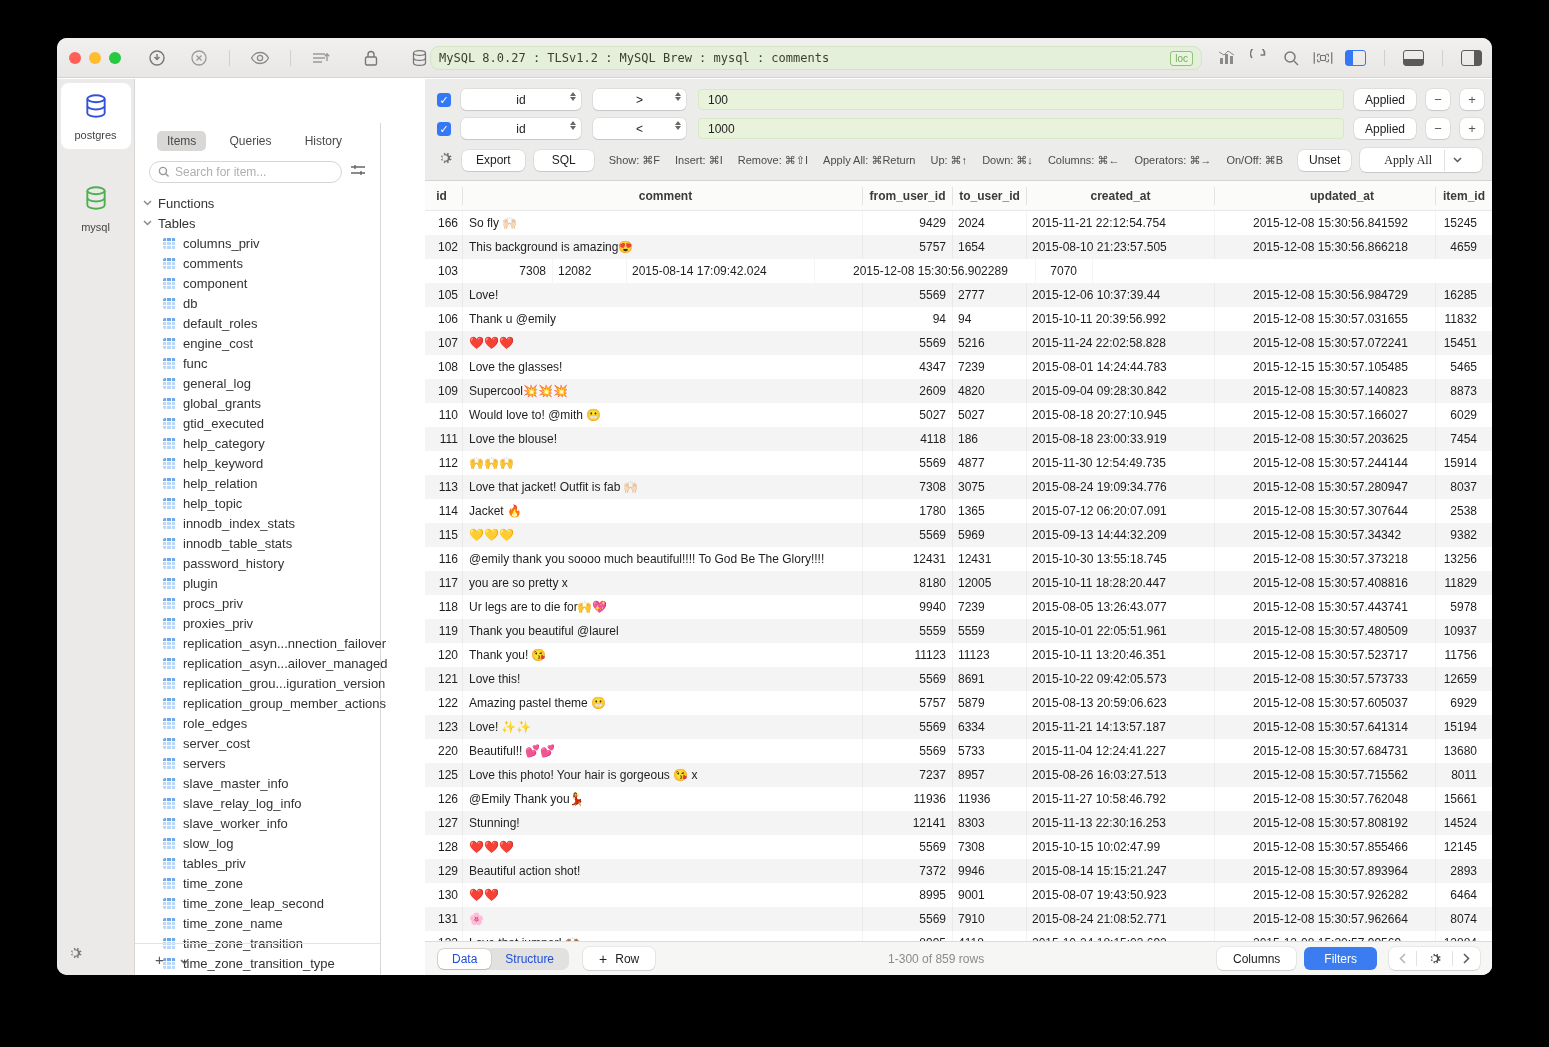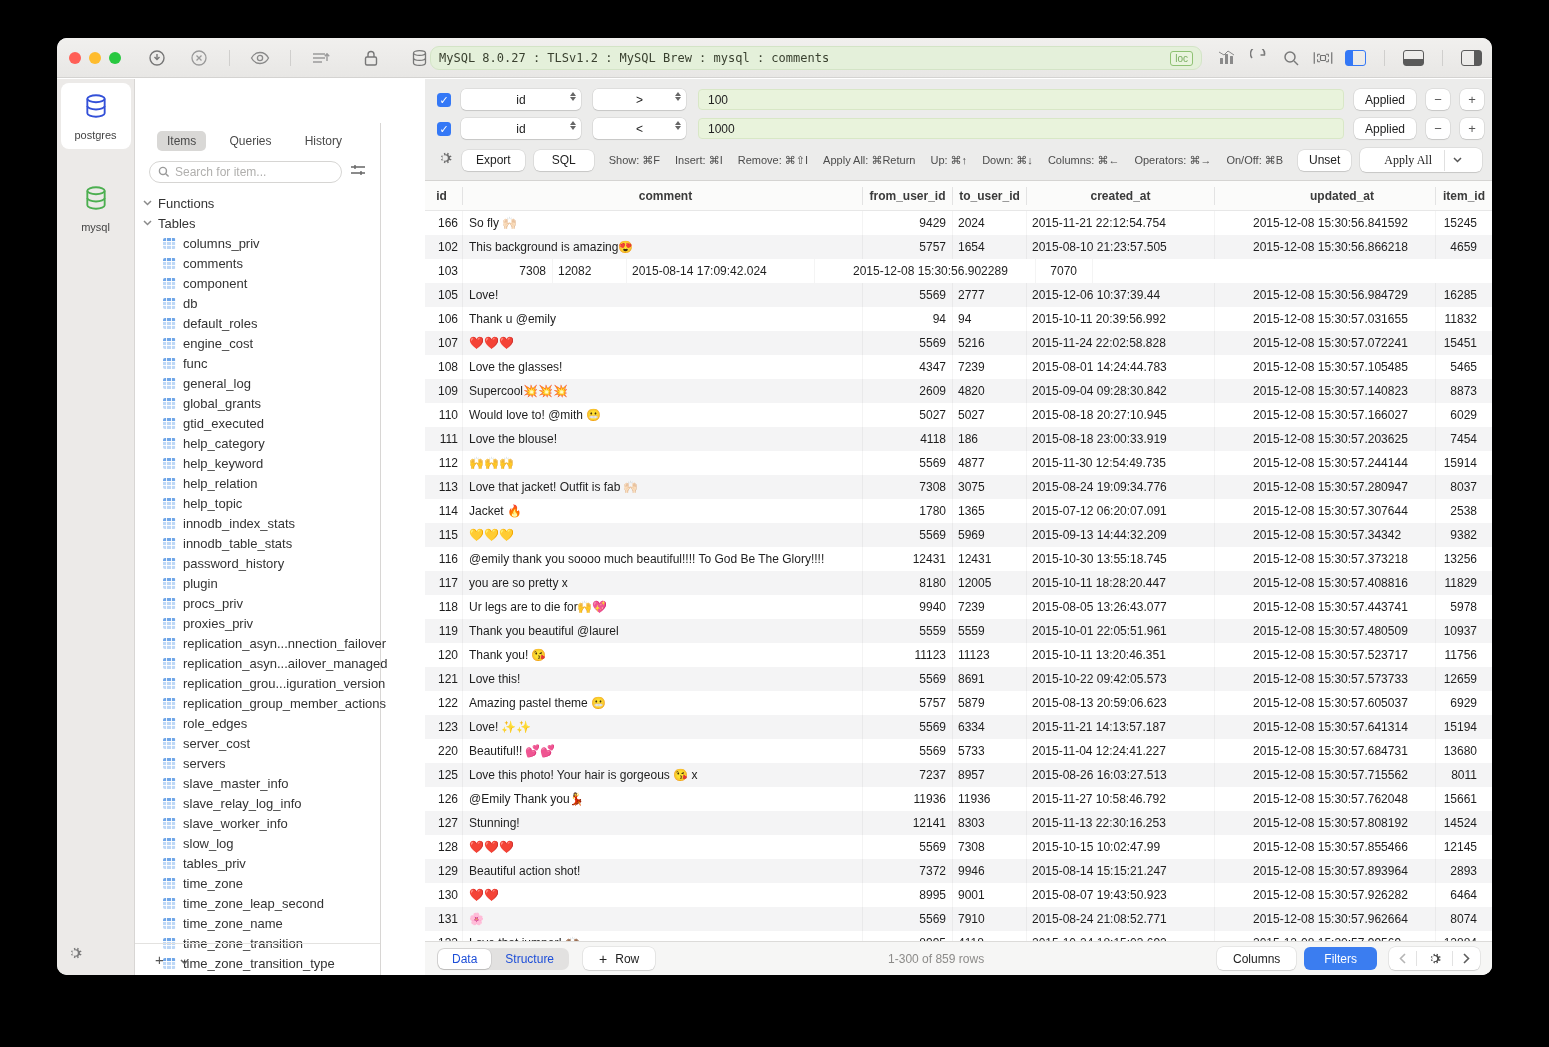--- a/index.html
+++ b/index.html
@@ -584,21 +584,21 @@
           <span class="cell c-updated">2015-12-08 15:30:57.072241</span>
           <span class="cell c-item">15451</span>
           <span class="cell c-is"></span>
         </div>
           <div class="trow">
           <span class="cell c-id">108</span>
           <span class="cell c-comment">Love the glasses!</span>
           <span class="cell c-from">4347</span>
           <span class="cell c-to">7239</span>
           <span class="cell c-created">2015-08-01 14:24:44.783</span>
-          <span class="cell c-updated">2015-12-08 15:30:57.105485</span>
+          <span class="cell c-updated">2015-12-15 15:30:57.105485</span>
           <span class="cell c-item">5465</span>
           <span class="cell c-is"></span>
         </div>
           <div class="trow">
           <span class="cell c-id">109</span>
           <span class="cell c-comment">Supercool💥💥💥</span>
           <span class="cell c-from">2609</span>
           <span class="cell c-to">4820</span>
           <span class="cell c-created">2015-09-04 09:28:30.842</span>
           <span class="cell c-updated">2015-12-08 15:30:57.140823</span>

